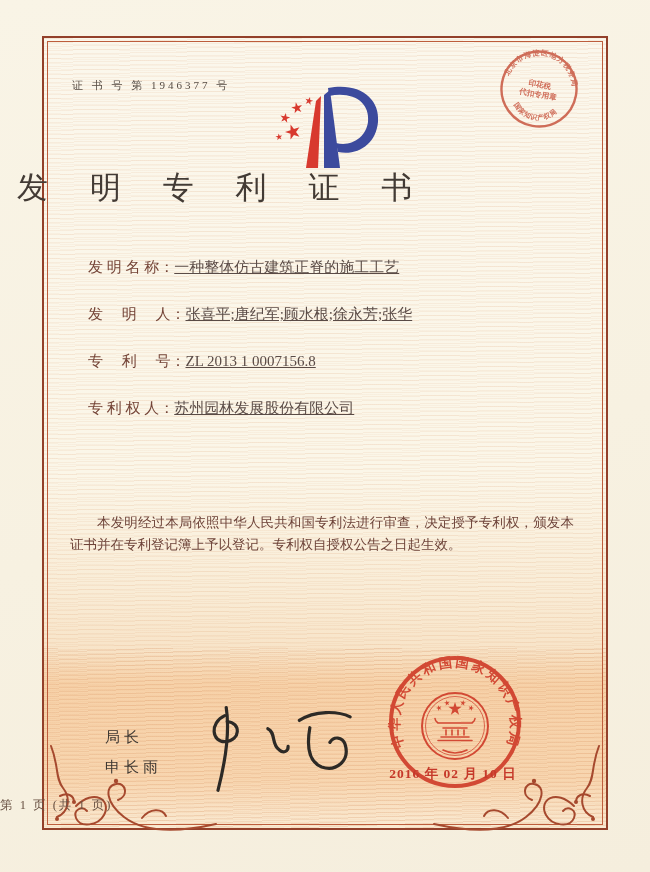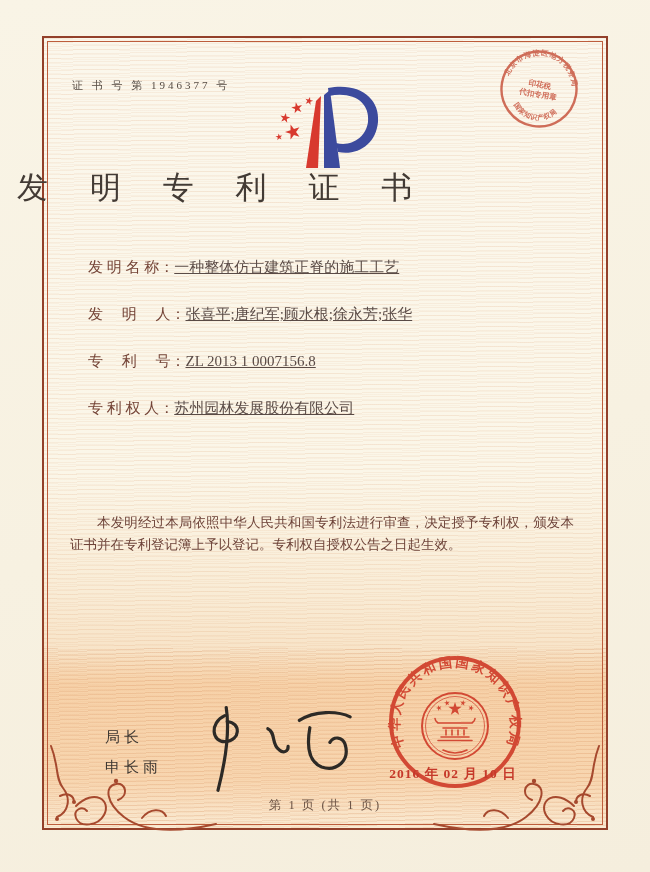--- a/index.html
+++ b/index.html
@@ -44,21 +44,21 @@
   .field .lbl { color:#744437; }
   .field .val { color:#5a4b46;text-decoration:underline; }
   .paras { position:absolute; left:70px; right:76px; top:512px; z-index:4; }
   .paras p {
     font-size:13.5px; line-height:21.8px; color:#6d4339;
     text-align:justify; text-indent:2em; margin:0;
   }
   .officer { position:absolute; left:105px; top:722px; z-index:4; }
   .officer div { font-size:15px; letter-spacing:4px; color:#3c3631; line-height:30px; }
   .footer {
-    position:absolute; left:0; right:0; top:797px; text-align:center;
+    position:absolute; left:0; right:0; top:797px; 
     font-size:12.5px; letter-spacing:2px; color:#6a5244; z-index:4;
   }
   
   .logo { position:absolute; left:266px; top:82px; z-index:4; }
   .signature { position:absolute; left:193px; top:698px; z-index:5; transform:rotate(-4deg); }
   .tax-seal { position:absolute; left:497px; top:47px; z-index:5; opacity:0.82; }
   .issue-seal { position:absolute; left:385px; top:652px; z-index:5; opacity:0.9; }
   .issue-date {
     position:absolute; left:383px; top:765px; width:140px; text-align:center;
     font-size:13.5px; font-weight:600; color:#c6392a; letter-spacing:1px; z-index:6;

